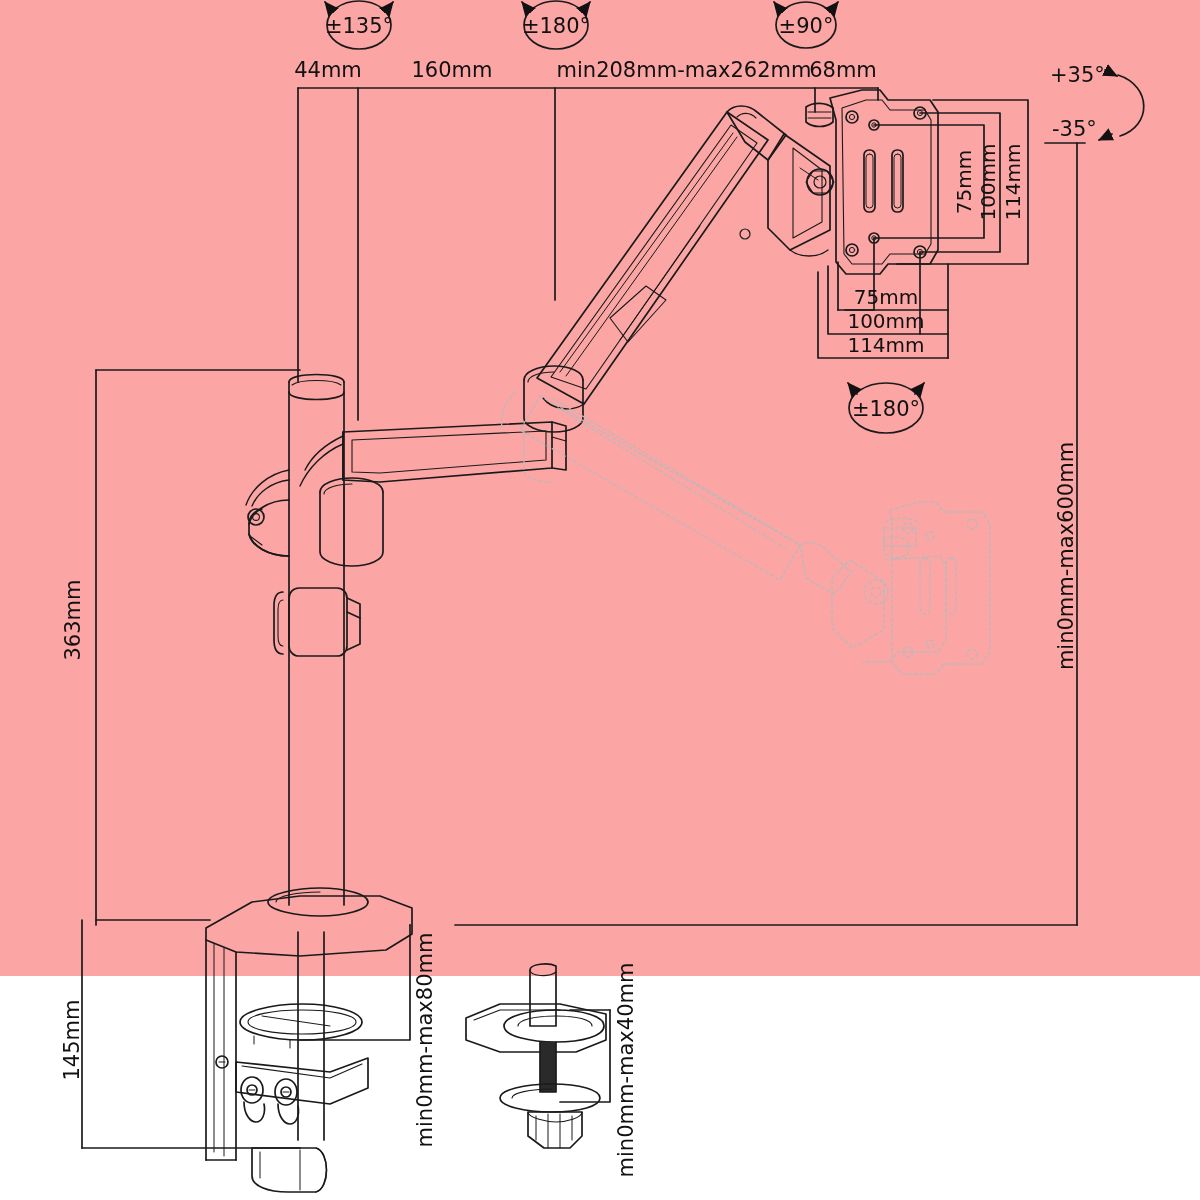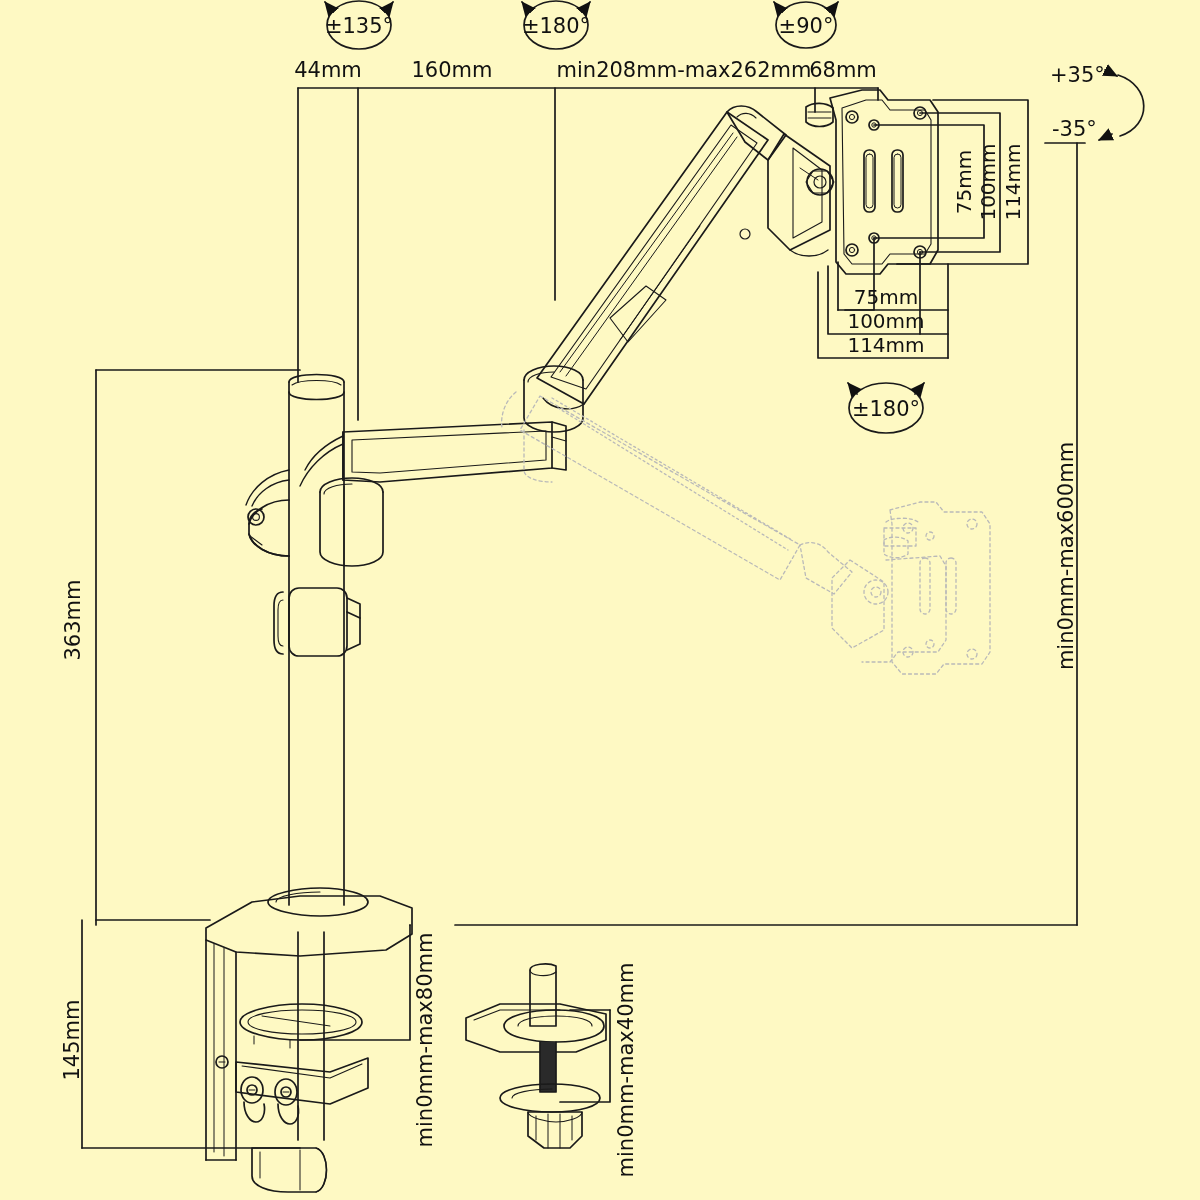--- a/index.html
+++ b/index.html
@@ -1,18 +1,18 @@
 <!DOCTYPE html>
 <html><head>
 <meta charset="utf-8">
 <style>
   html,body{margin:0;padding:0;background:#ffffff;}
   body{width:1200px;height:1200px;overflow:hidden;
        font-family:"DejaVu Sans","Liberation Sans",sans-serif;}
-  #stage{position:relative;width:1200px;height:1200px;background:#fef9c3;}
+  #stage{position:relative;width:1200px;height:976px;background:#fca5a5;}
   svg{display:block;}
   .lbl{font-family:"DejaVu Sans","Liberation Sans",sans-serif;fill:#111;font-size:21px;}
   .lbl-sm{font-family:"DejaVu Sans","Liberation Sans",sans-serif;fill:#111;font-size:20px;}
 </style>
 </head>
 <body>
 
 <div id="stage">
 <svg width="1200" height="1200" viewBox="0 0 1200 1200">
 

